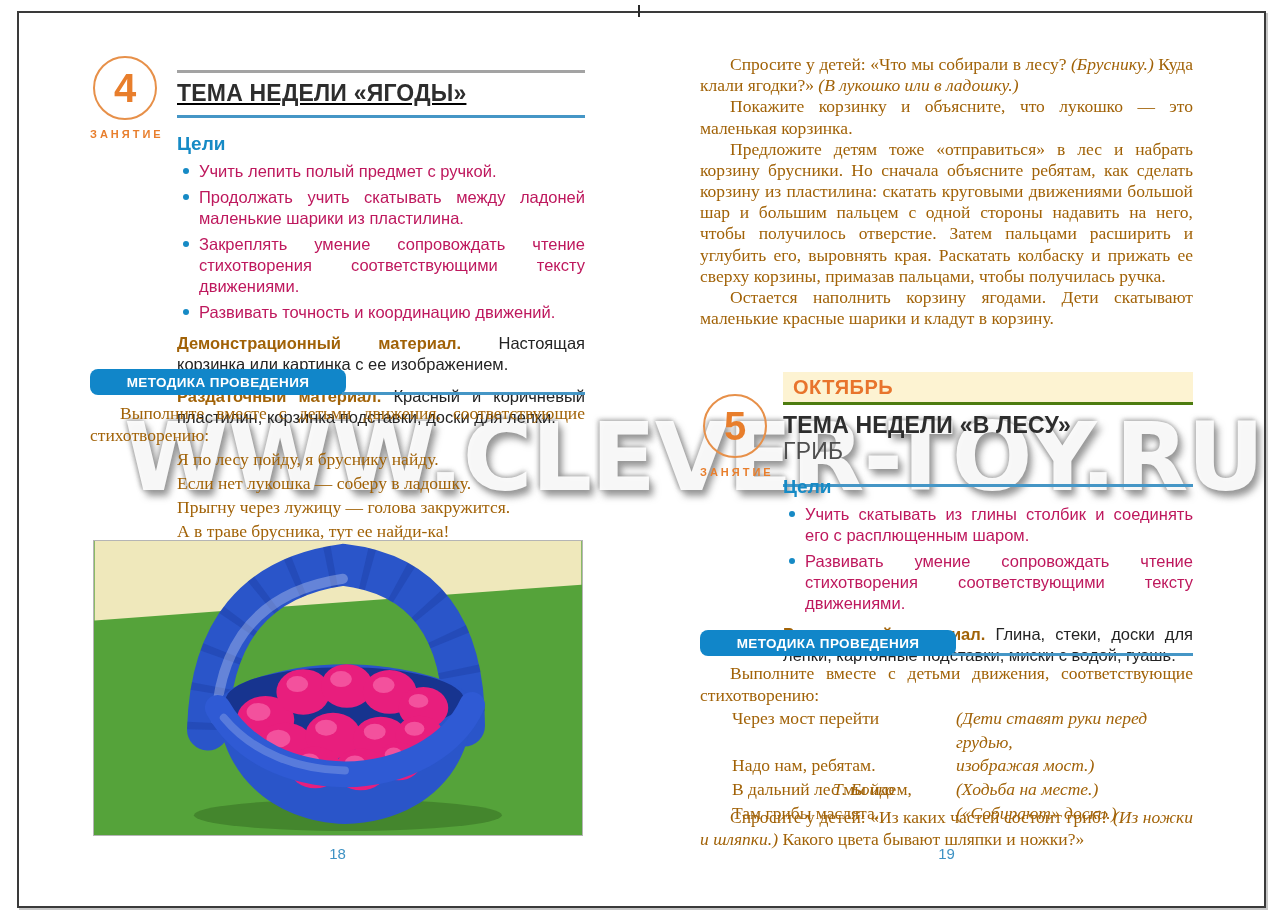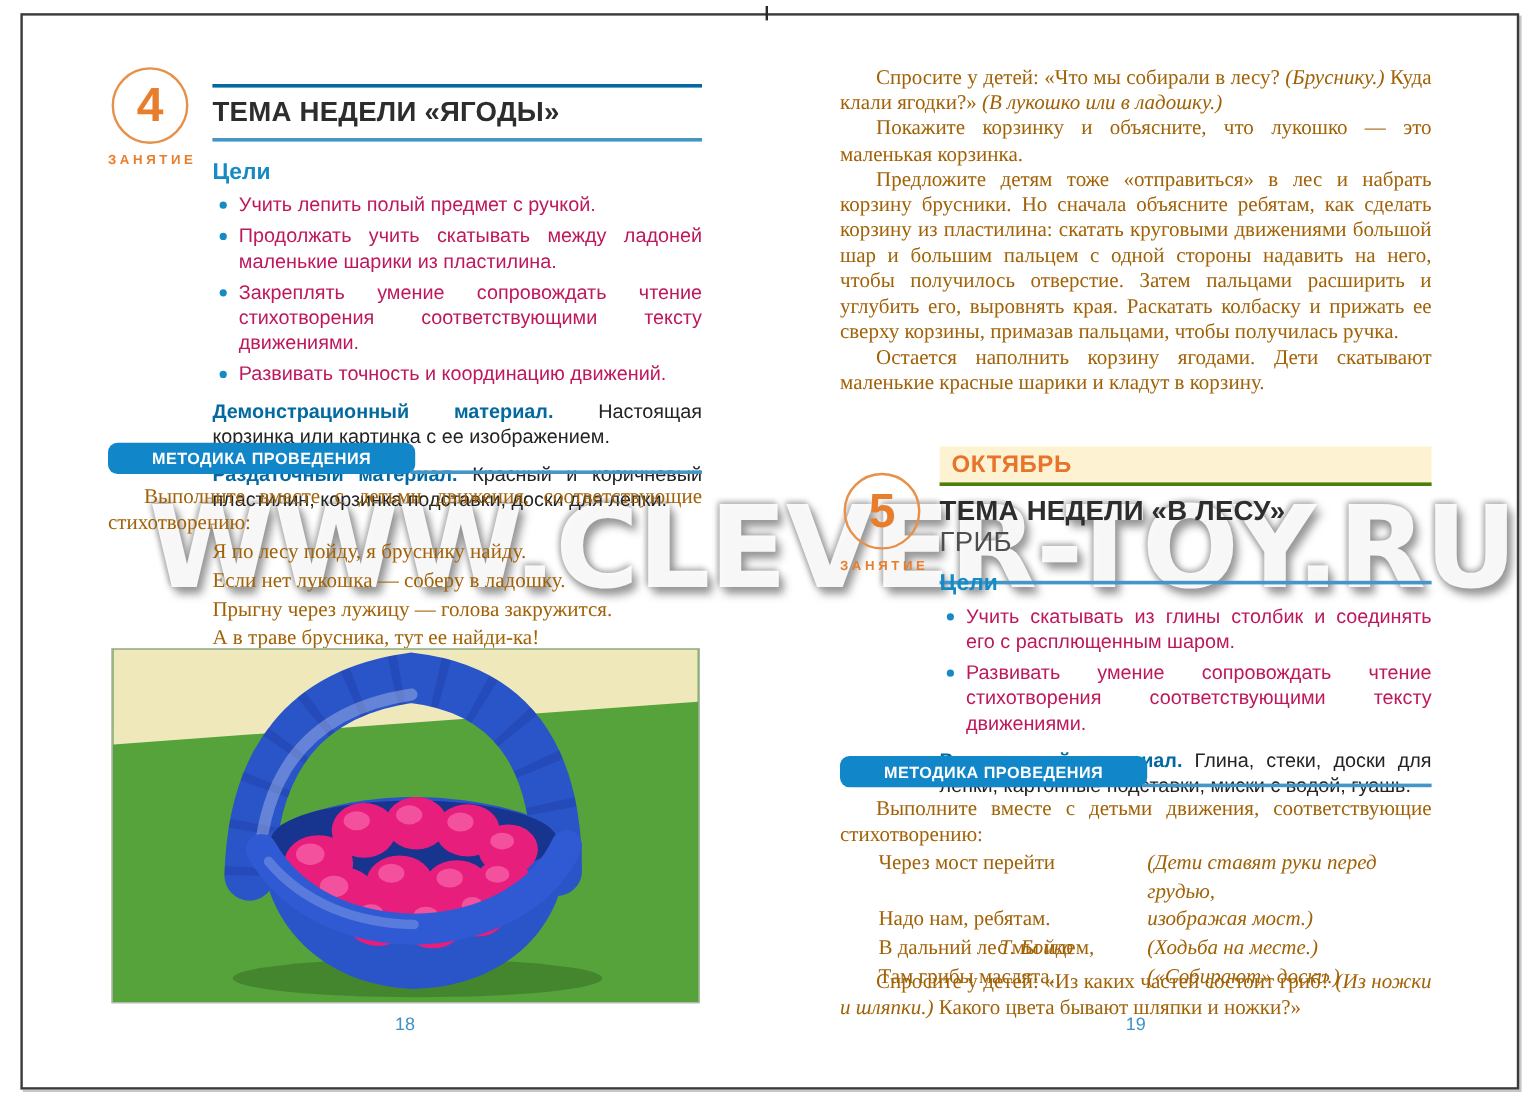--- a/index.html
+++ b/index.html
@@ -24,33 +24,33 @@
 
   
   .session-badge { position:absolute; width:70px; text-align:center; }
   .session-circle { width:64px; height:64px; margin:0 auto; border:2px solid #e79049; border-radius:50%;
     display:flex; align-items:center; justify-content:center;
     font-size:40px; font-weight:bold; color:#e87e2c; }
   .session-label { margin-top:8px; font-size:11px; font-weight:bold; letter-spacing:3px; color:#e87e2c; }
 
   
   .header-block { position:absolute; }
-  .hdr-rule-top { border-top:3px solid #0369a1; }
+  .hdr-rule-top { border-top:3px solid #a3a3a3;text-decoration:underline; }
   .hdr-rule-bot { border-bottom:3px solid #4596c6; }
   .hdr-line1 { font-size:23px; line-height:26px; font-weight:bold; color:#2d2d2d; letter-spacing:.2px; }
   .hdr-line2 { font-size:23px; line-height:26px; font-weight:normal; color:#4e4e4e; letter-spacing:.2px; }
   .pad-hdr { padding:7px 0 9px; }
 
   
   .goals-heading { font-size:19px; font-weight:bold; color:#168ac5; margin-bottom:6px; }
   .goal-item { position:relative; font-size:16.5px; line-height:1.27; color:#be185d;
     text-align:justify; padding-left:22px; margin-bottom:5px; }
   .goal-item .dot { position:absolute; left:6px; top:7px; width:6px; height:6px; border-radius:50%; background:#168ac5; }
   .material-para { font-size:16.5px; line-height:1.3; color:#232323; text-align:justify; margin-top:10px; }
-  .material-label { font-weight:bold; color:#0369a1; }
+  .material-label { font-weight:bold; color:#a16207; }
 
   
   .method-badge { position:absolute; height:26px; width:256px; background:#1186c9; border-radius:8px;
     color:#ffffff; font-size:13.5px; font-weight:bold; letter-spacing:.4px;
     display:flex; align-items:center; justify-content:center; }
   .method-line { position:absolute; height:3px; background:#4596c6; }
 
   
   .serif { font-family:"Liberation Serif", serif; color:#a16207; }
   .intro-para { position:absolute; font-size:17.5px; line-height:1.24; text-align:justify; text-indent:30px; }

